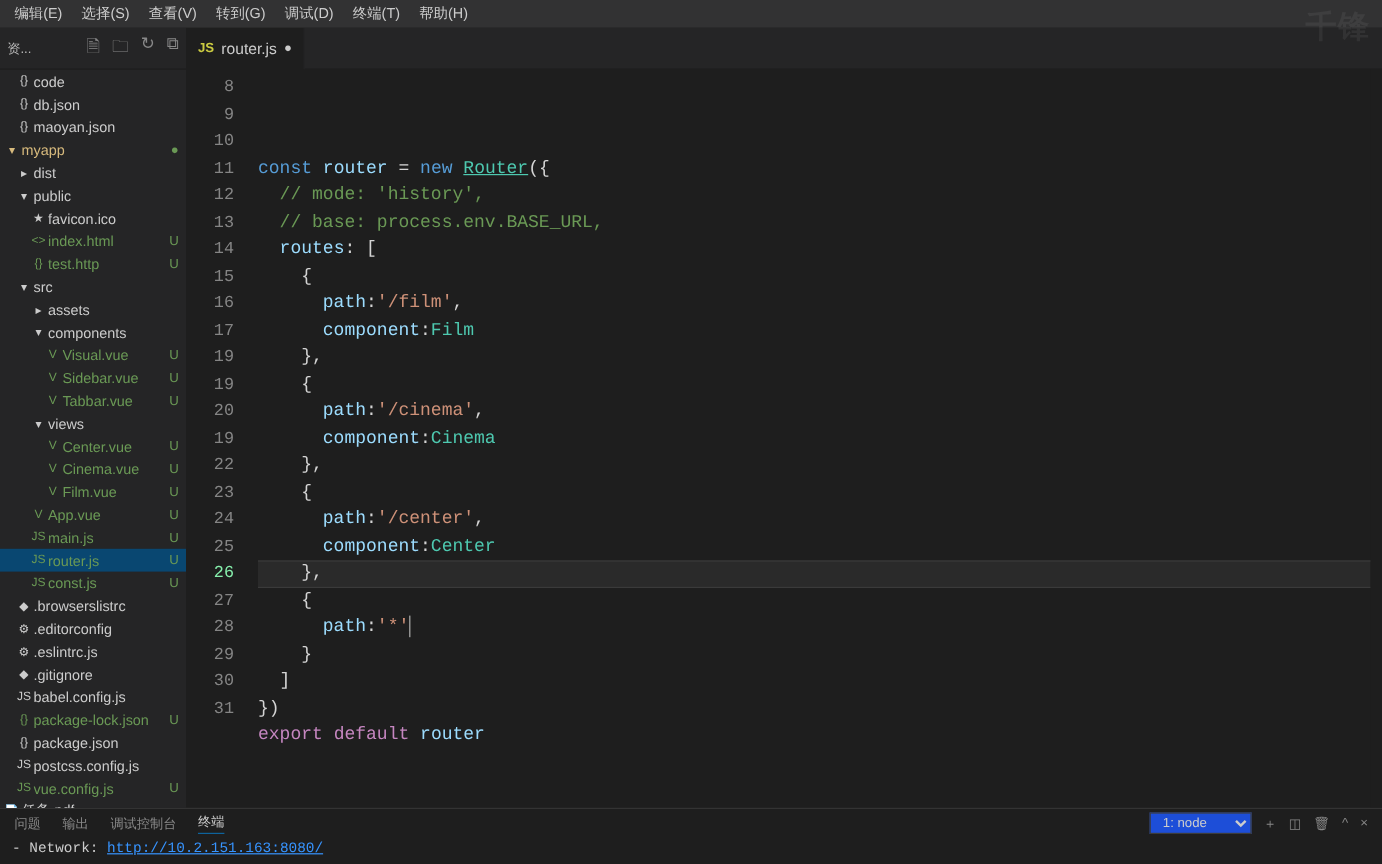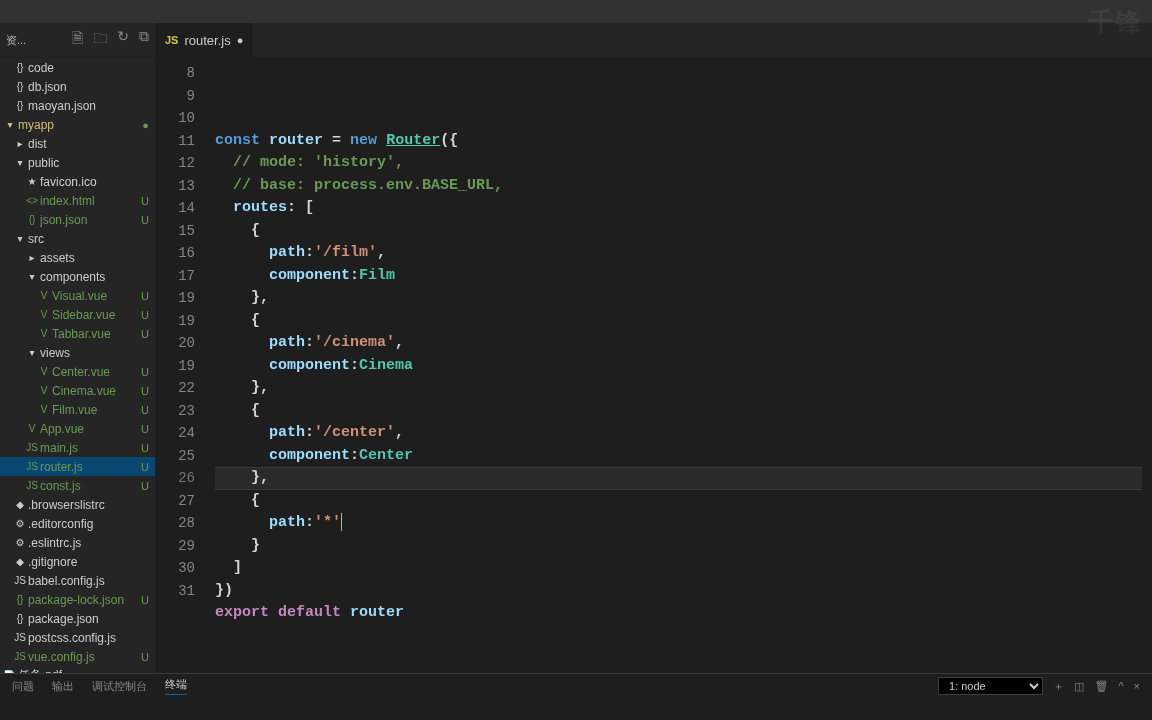--- a/index.html
+++ b/index.html
@@ -117,30 +117,29 @@
 .gutter {
   width: 60px;
   text-align: right;
   padding-right: 20px;
   color: #858585;
   font-family: Consolas, 'Courier New', monospace;
   font-size: 14px;
   line-height: 22.5px;
   padding-top: 4px;
 }
-.gutter .current-line { color: #737373; }
+.gutter .current-line { color: #86efac; }
 .code {
   flex: 1;
   font-family: Consolas, 'Courier New', monospace;
   font-size: 15px;
   line-height: 22.5px;
   white-space: pre;
   padding-top: 4px;
   position: relative;
-  font-weight: bold;
 }
 .code .highlight-line {
   position: absolute;
   left: 0; right: 0;
   height: 22.5px;
   background: #2a2a2a;
   border-top: 1px solid #3a3a3a;
   border-bottom: 1px solid #3a3a3a;
   top: calc(4px + 18 * 22.5px);
   z-index: 0;
@@ -185,39 +184,48 @@
 .terminal-tabs .ttab { cursor: pointer; }
 .terminal-tabs .ttab.active { color: #ccc; border-bottom: 1px solid #0e639c; padding-bottom: 2px; }
 .terminal-right {
   position: absolute;
   right: 12px;
   display: flex;
   align-items: center;
   gap: 10px;
 }
 .terminal-select {
-  background: #000000;
+  background: #1d4ed8;
   color: #ccc;
   border: 1px solid #3c3c3c;
   font-size: 11px;
-  padding: 1px 40px 1px 6px;
+  padding: 1px 20px 1px 6px;
 }
 .terminal-body {
   flex: 1;
   font-family: Consolas, 'Courier New', monospace;
   font-size: 12px;
   padding: 2px 10px;
   color: #ccc;
 }
 .terminal-body .url { color: #3794ff; text-decoration: underline; }
 </style>
 </head>
 <body>
 
 <div class="menubar">
+  <div style="display:flex;" id="menubar-items">
+      <div class="menubar-item">编辑(E)</div>
+      <div class="menubar-item">选择(S)</div>
+      <div class="menubar-item">查看(V)</div>
+      <div class="menubar-item">转到(G)</div>
+      <div class="menubar-item">调试(D)</div>
+      <div class="menubar-item">终端(T)</div>
+      <div class="menubar-item">帮助(H)</div>
+    </div>
   <div class="watermark">千锋</div>
 </div>
 
 <div class="toolbar">
   <div class="explorer-actions">
     <span class="explorer-header">资...</span>
     <div class="explorer-icons">
       <span>🗎</span>
       <span>🗀</span>
       <span>↻</span>
@@ -264,21 +272,21 @@
         <span class="tree-icon">★</span>
         <span class="tree-label">favicon.ico</span>
       </div>
       <div class="tree-item indent-2 untracked">
         <span class="tree-icon">&lt;&gt;</span>
         <span class="tree-label">index.html</span>
         <span class="git-status">U</span>
       </div>
       <div class="tree-item indent-2 untracked">
         <span class="tree-icon">{}</span>
-        <span class="tree-label">json.json</span>
+        <span class="tree-label">test.http</span>
         <span class="git-status">U</span>
       </div>
       <div class="tree-item indent-1 ">
         <span class="tree-icon">▾</span>
         <span class="tree-label">src</span>
       </div>
       <div class="tree-item indent-2 ">
         <span class="tree-icon">▸</span>
         <span class="tree-label">assets</span>
       </div>
@@ -428,16 +436,17 @@
         <option>1: node</option>
       </select>
       <span>＋</span>
       <span>◫</span>
       <span>🗑</span>
       <span>^</span>
       <span>×</span>
     </div>
   </div>
   <div class="terminal-body">
+    <div><span>  - Network: </span><span class="url">http://10.2.151.163:8080/</span></div>
     <div style="height:8px"></div>
 
   </div>
 </div>
 
 </body></html>

